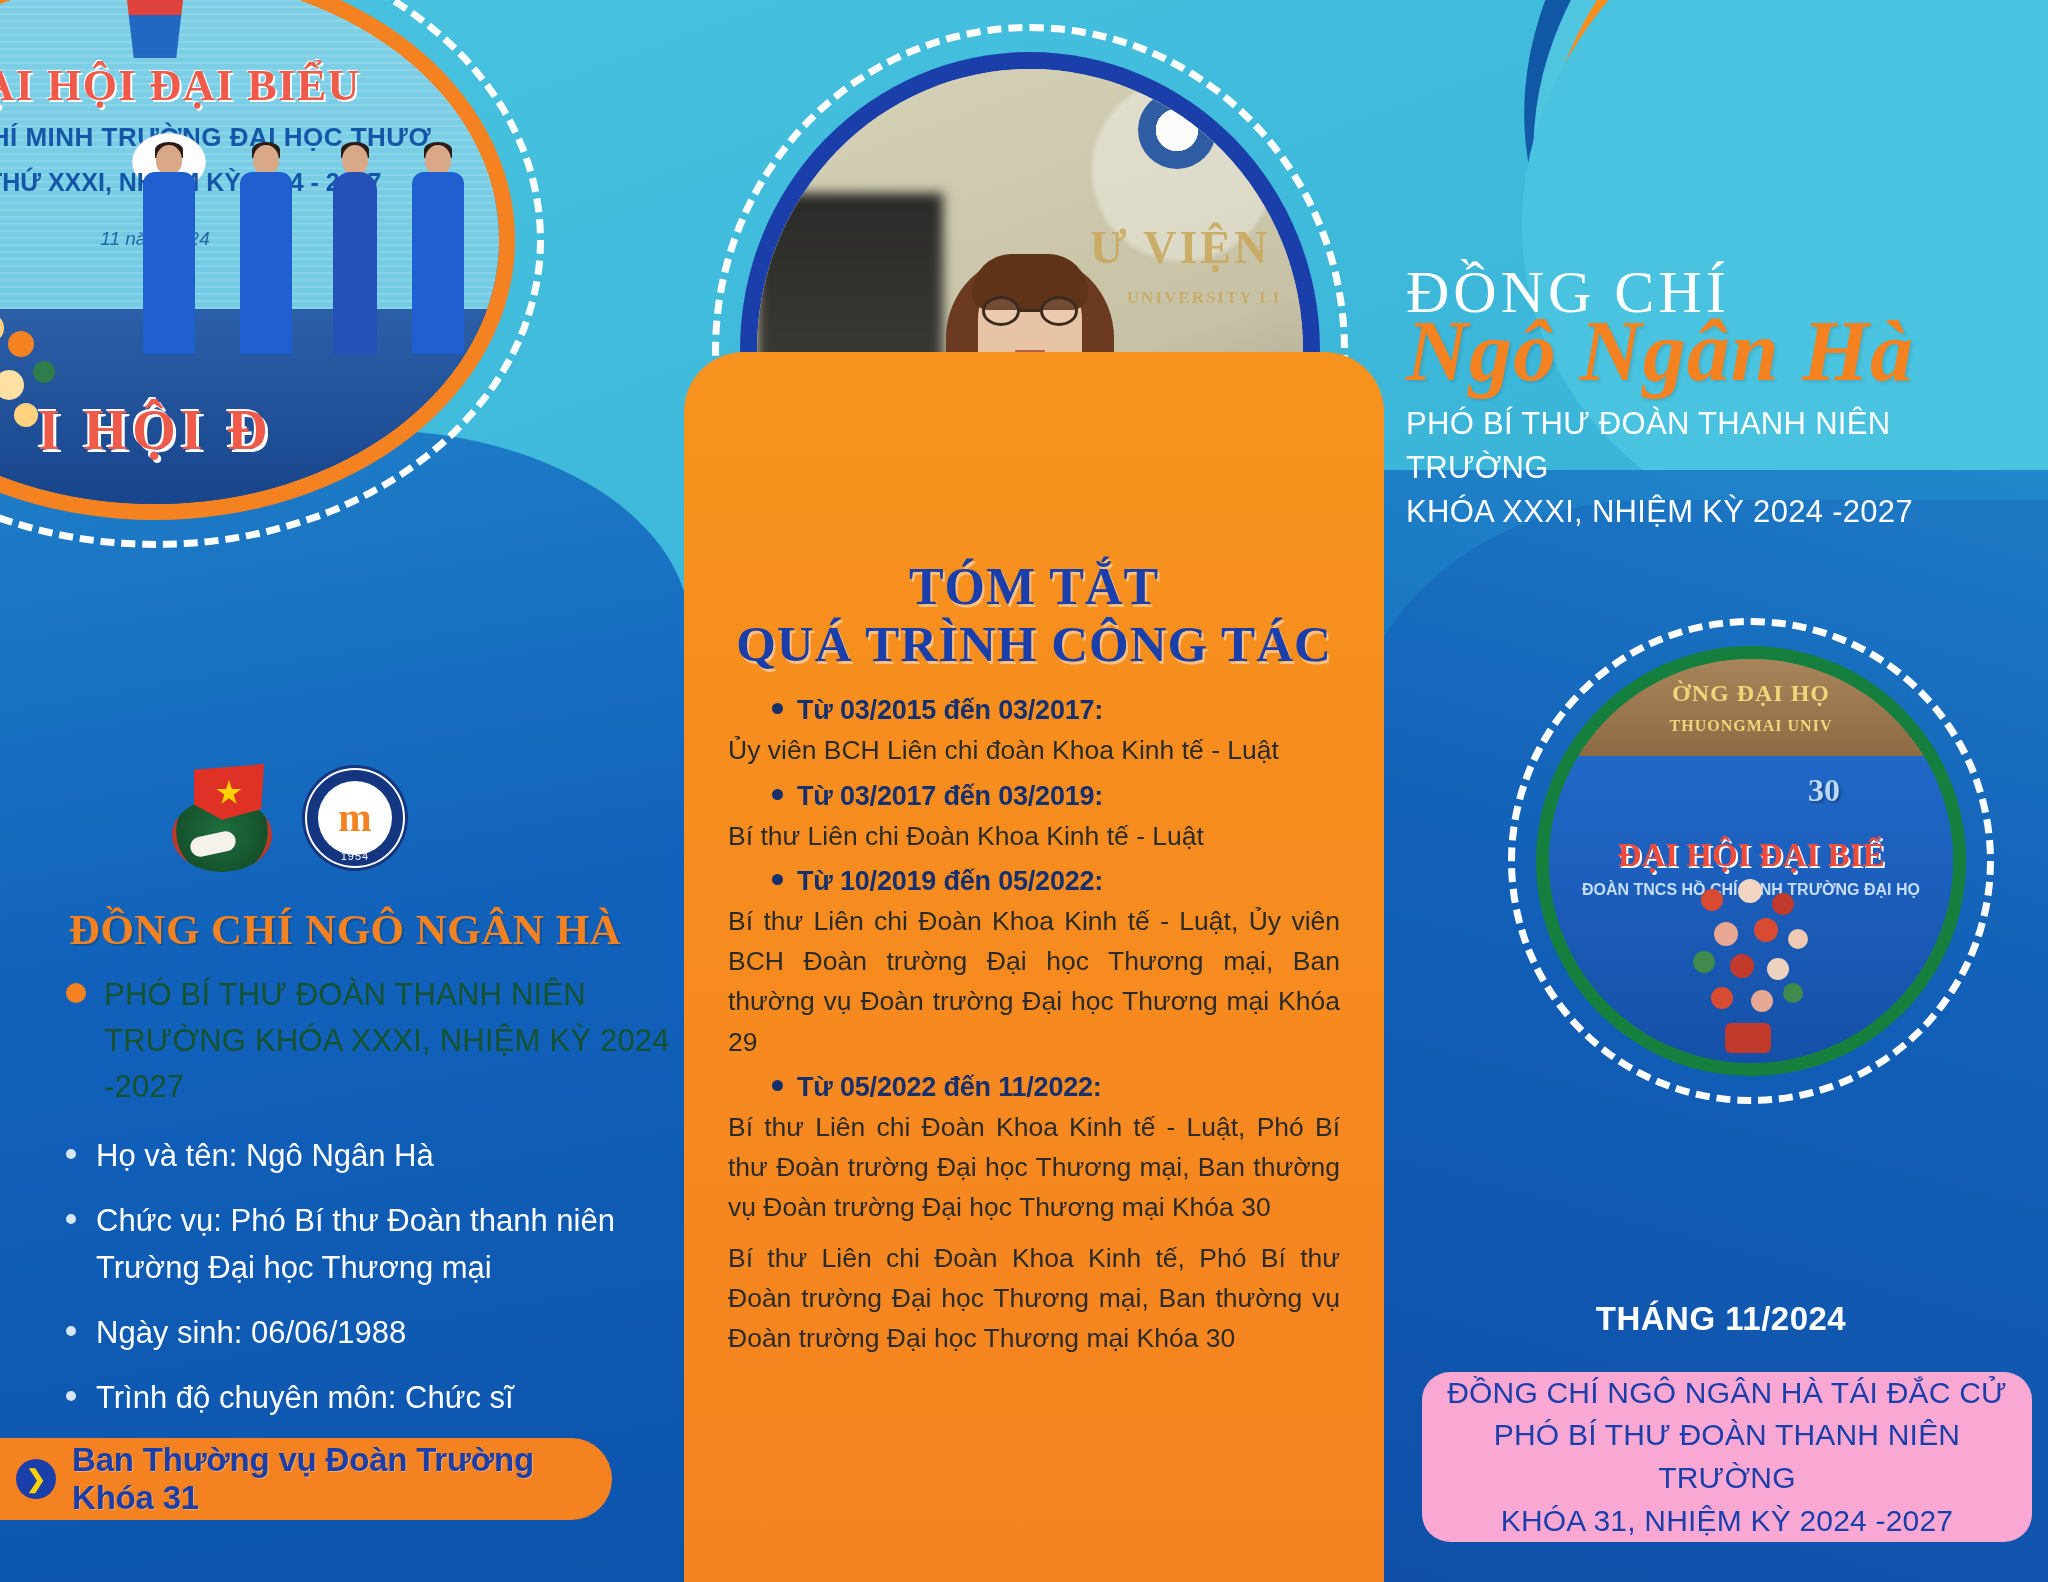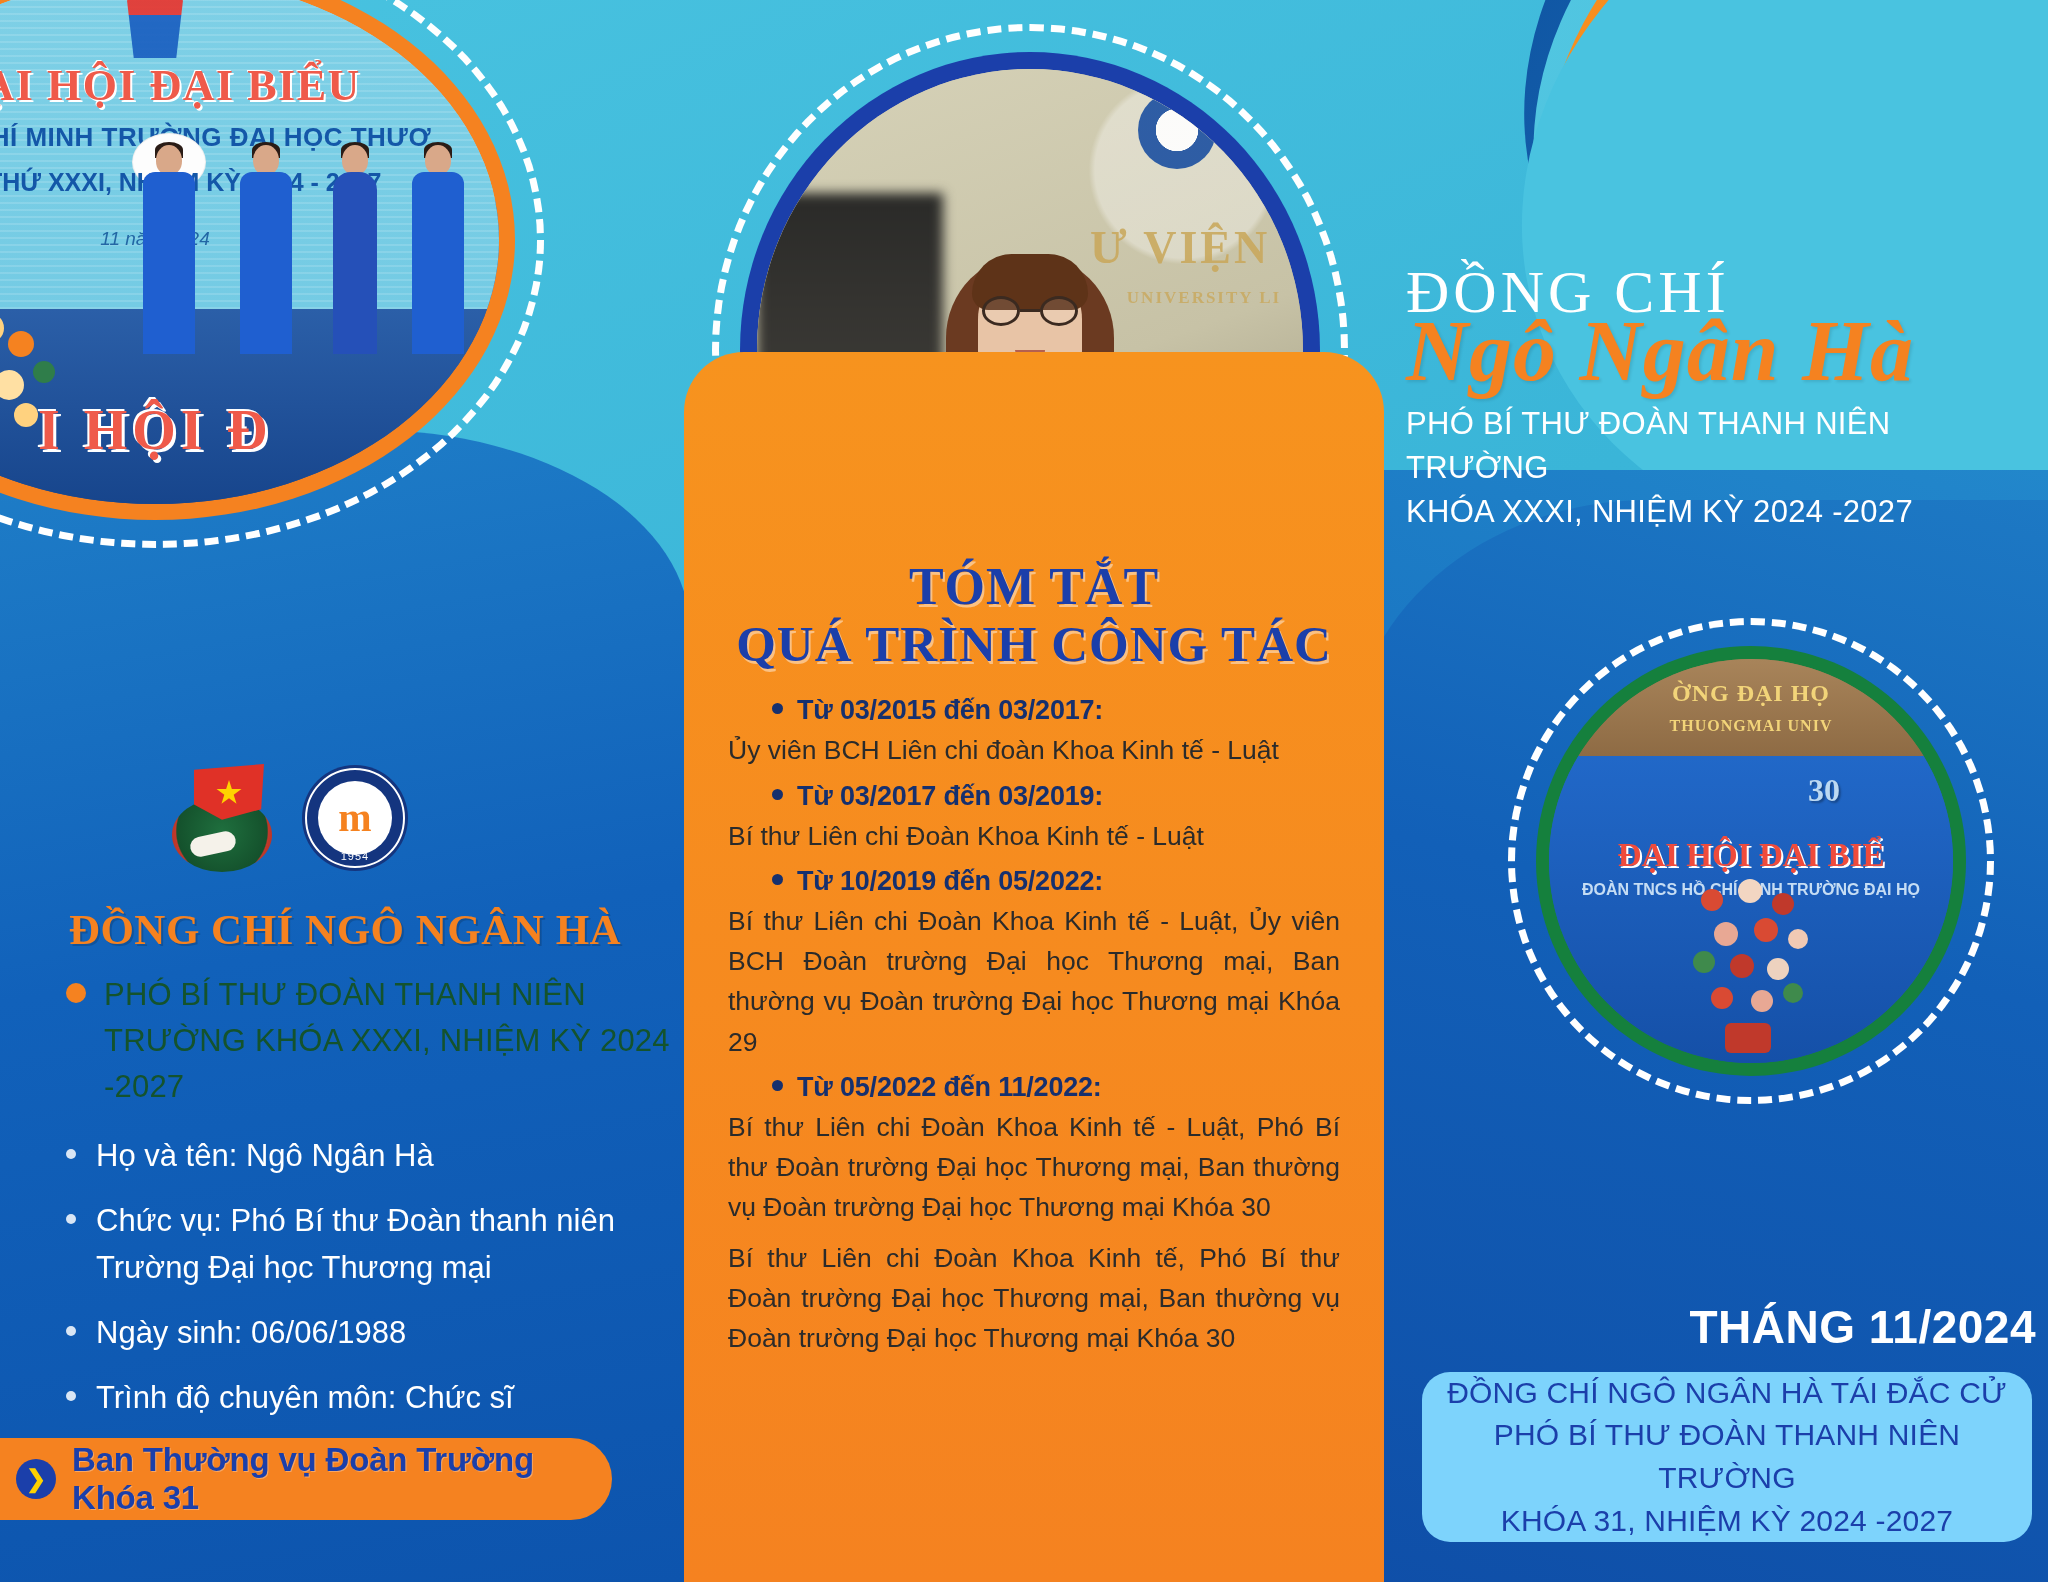--- a/index.html
+++ b/index.html
@@ -446,29 +446,29 @@
   .bq-dot { position: absolute; border-radius: 50%; }
   .ring-br {
     position: absolute; left: 1508px; top: 618px;
     width: 486px; height: 486px;
   }
 
   
   .month {
     position: absolute;
     left: 1406px; top: 1300px; width: 630px;
-    text-align: right;
-    font-weight: 700; font-size: 46px; color: #ffffff;
+    text-align: center;
+    font-weight: 700; font-size: 33px; color: #ffffff;
     letter-spacing: .5px;
   }
   .badge {
     position: absolute;
     left: 1422px; top: 1372px;
     width: 610px; height: 170px;
-    background: #7dd3fc;
+    background: #f9a8d4;
     border-radius: 28px;
     display: flex; align-items: center; justify-content: center;
     text-align: center;
   }
   .badge .txt {
     font-size: 30px; color: #1b3faa; line-height: 1.42;
     letter-spacing: .2px;
   }
 
   

